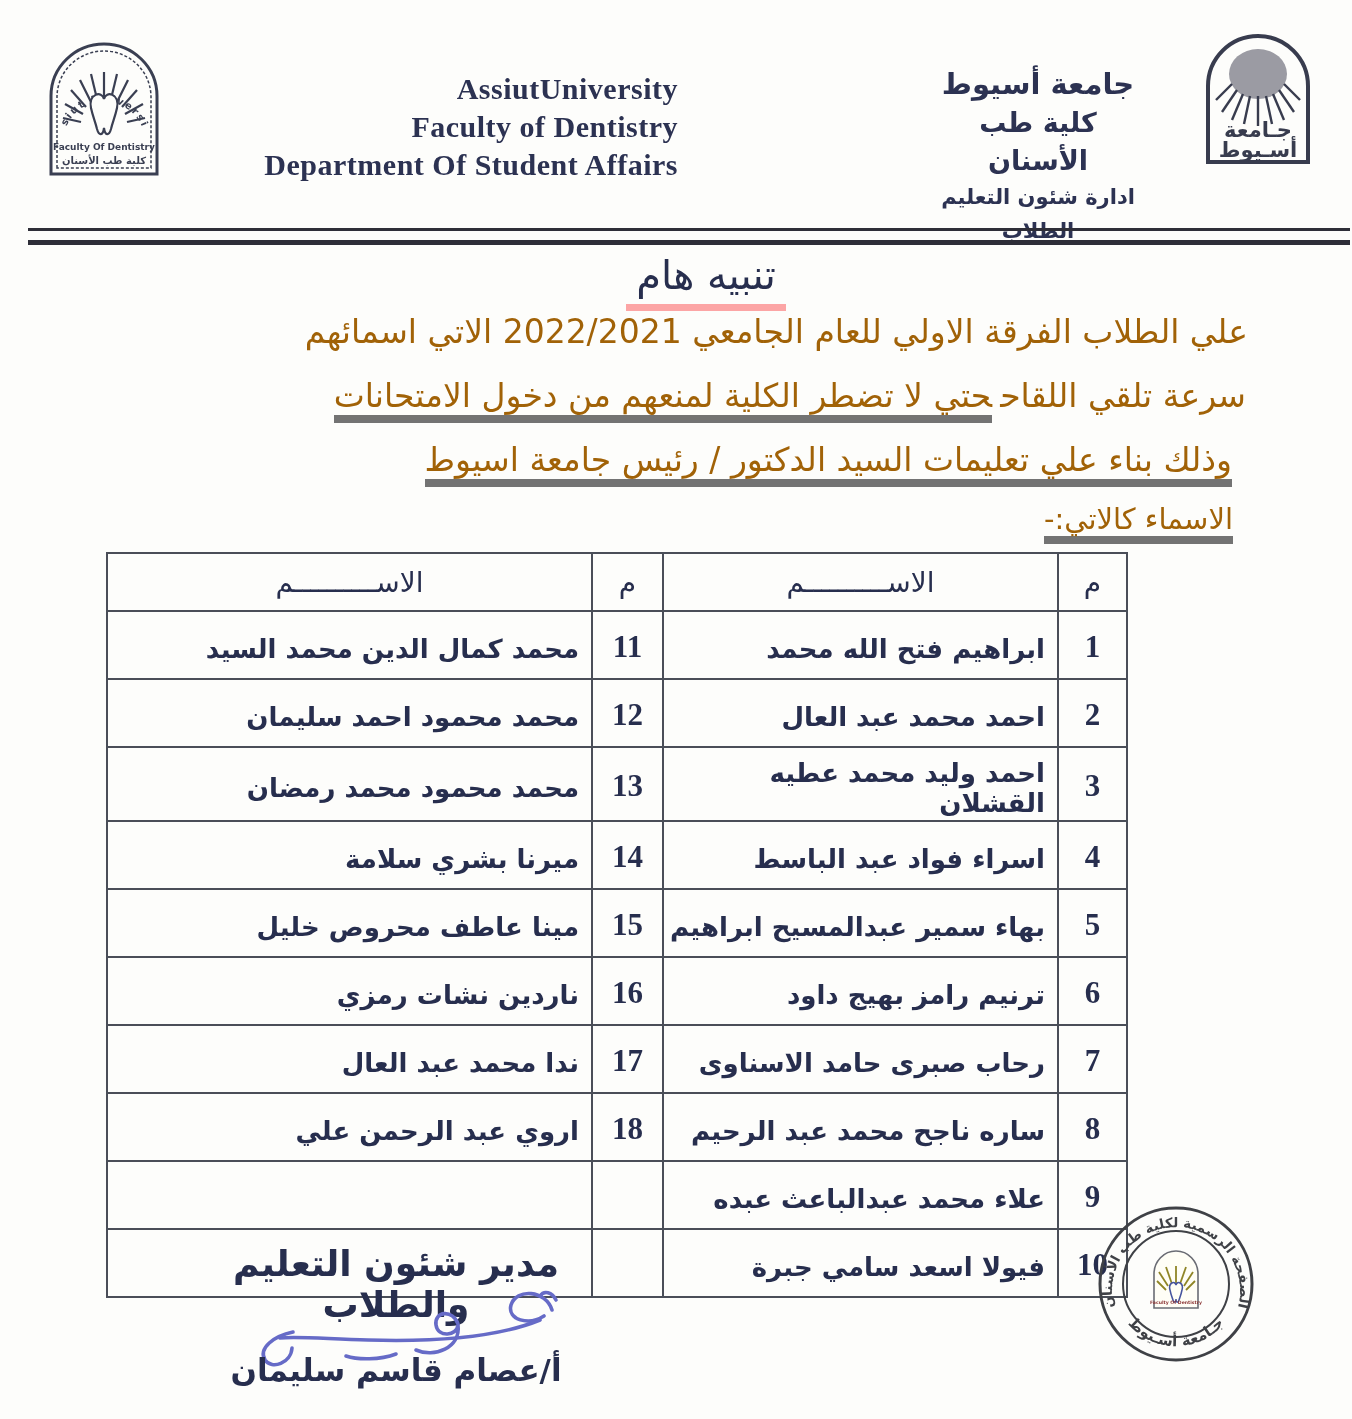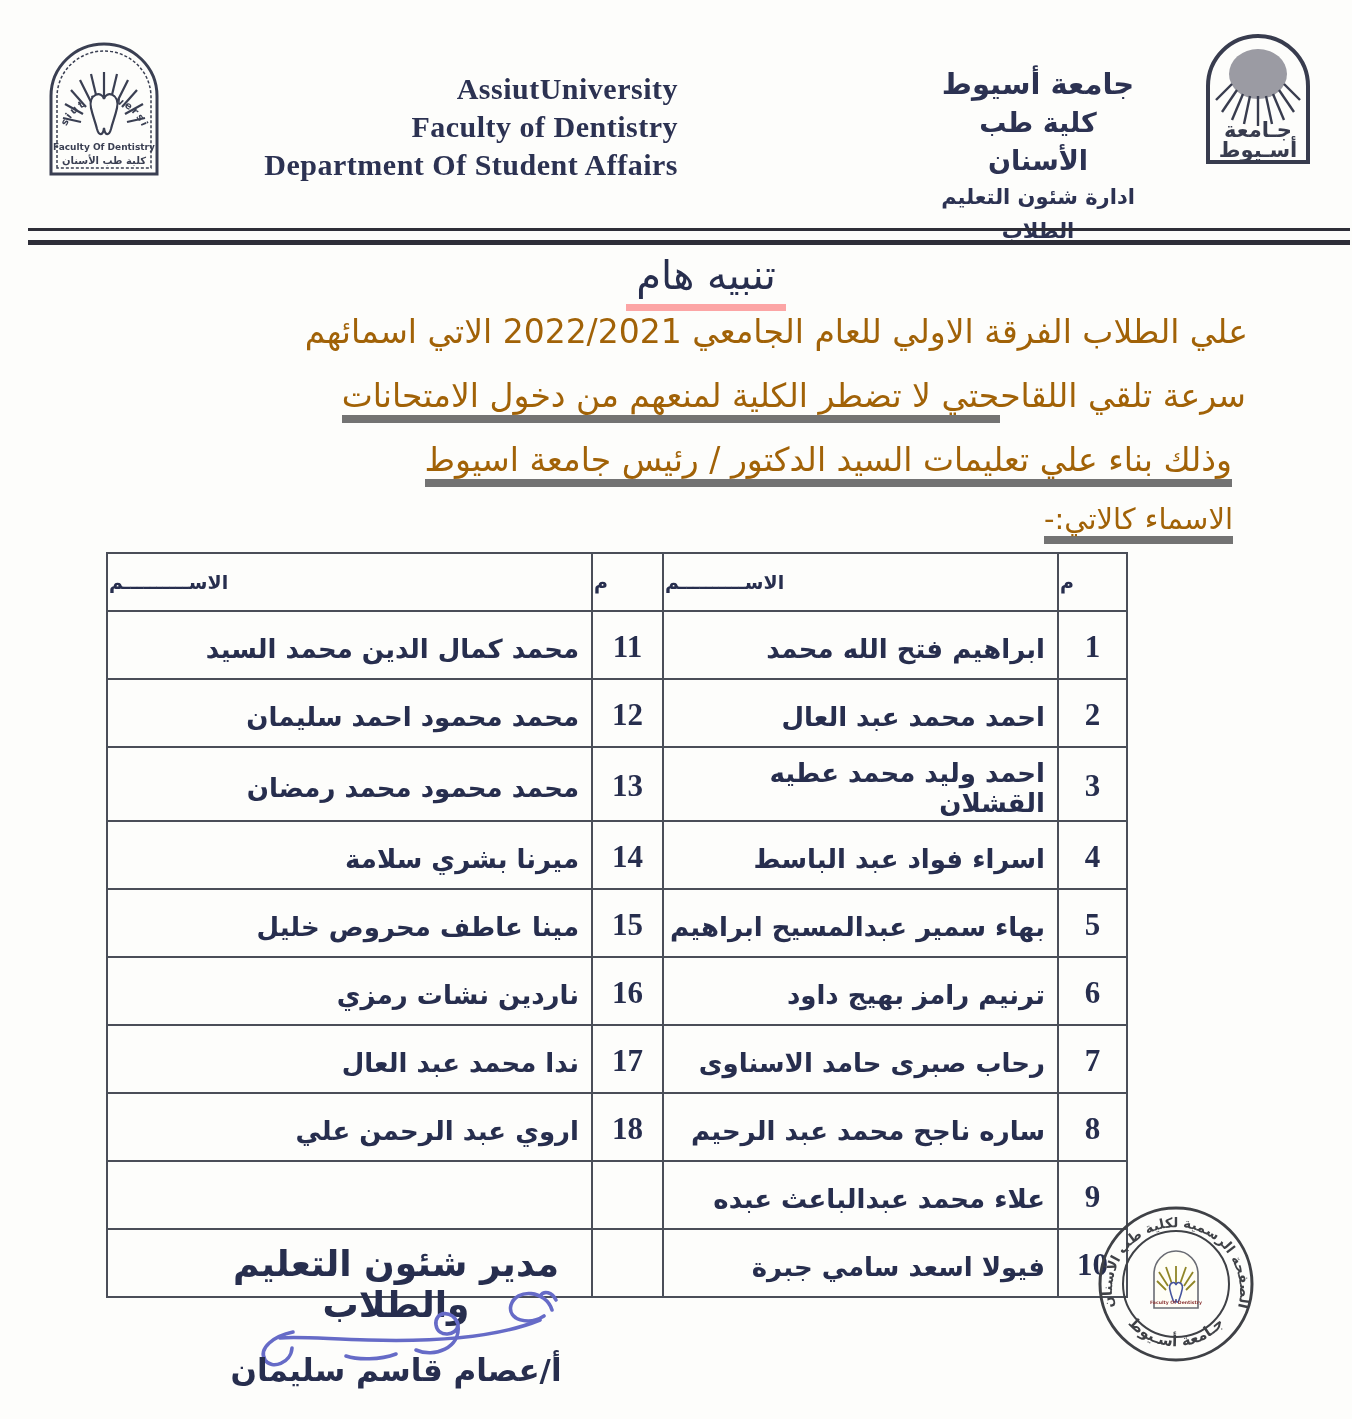--- a/index.html
+++ b/index.html
@@ -34,32 +34,32 @@
     position:relative; left:30px; display:inline-block; font-size:40px; font-weight:normal;
     padding:0 10px 6px 10px; border-bottom:7px solid #fca5a5;
   }
   .pline{
     position:absolute; direction:rtl; white-space:nowrap; font-weight:normal;
     font-size:33px; color:#a16207;
   }
   .ul{border-bottom:8px solid #737373; }
   #pline1{top:312px; right:104px;}
   #pline2{top:376px; right:106px;}
-  #pline2 .lead{margin-left:0;}
+  #pline2 .lead{margin-left:8px;}
   #pline3{top:440px; right:120px;}
   #pline4{top:502px; right:119px; font-size:29px;}
   
   table.names{
     position:absolute; top:552px; left:106px; width:1020px;
     direction:rtl; border-collapse:collapse; table-layout:fixed;
   }
   table.names td,table.names th{
     border:2px solid #4a4e58; overflow:hidden; vertical-align:middle;
   }
-  table.names th{height:54px; font-size:19px; font-weight:bold; text-align:left;}
+  table.names th{height:54px; font-size:28px; font-weight:normal; text-align:center;}
   table.names td{height:54px;margin-left:15px;}
   td.num{
     text-align:center; font-family:"Liberation Serif","DejaVu Serif",serif;
     font-weight:bold; font-size:31px; vertical-align:top; padding-top:4px;
   }
   td.name{
     text-align:right; font-weight:bold; font-size:26px;
     padding:10px 12px 2px 4px;
   }
   col.c-num-r{width:69px;} col.c-name-r{width:395px;}

